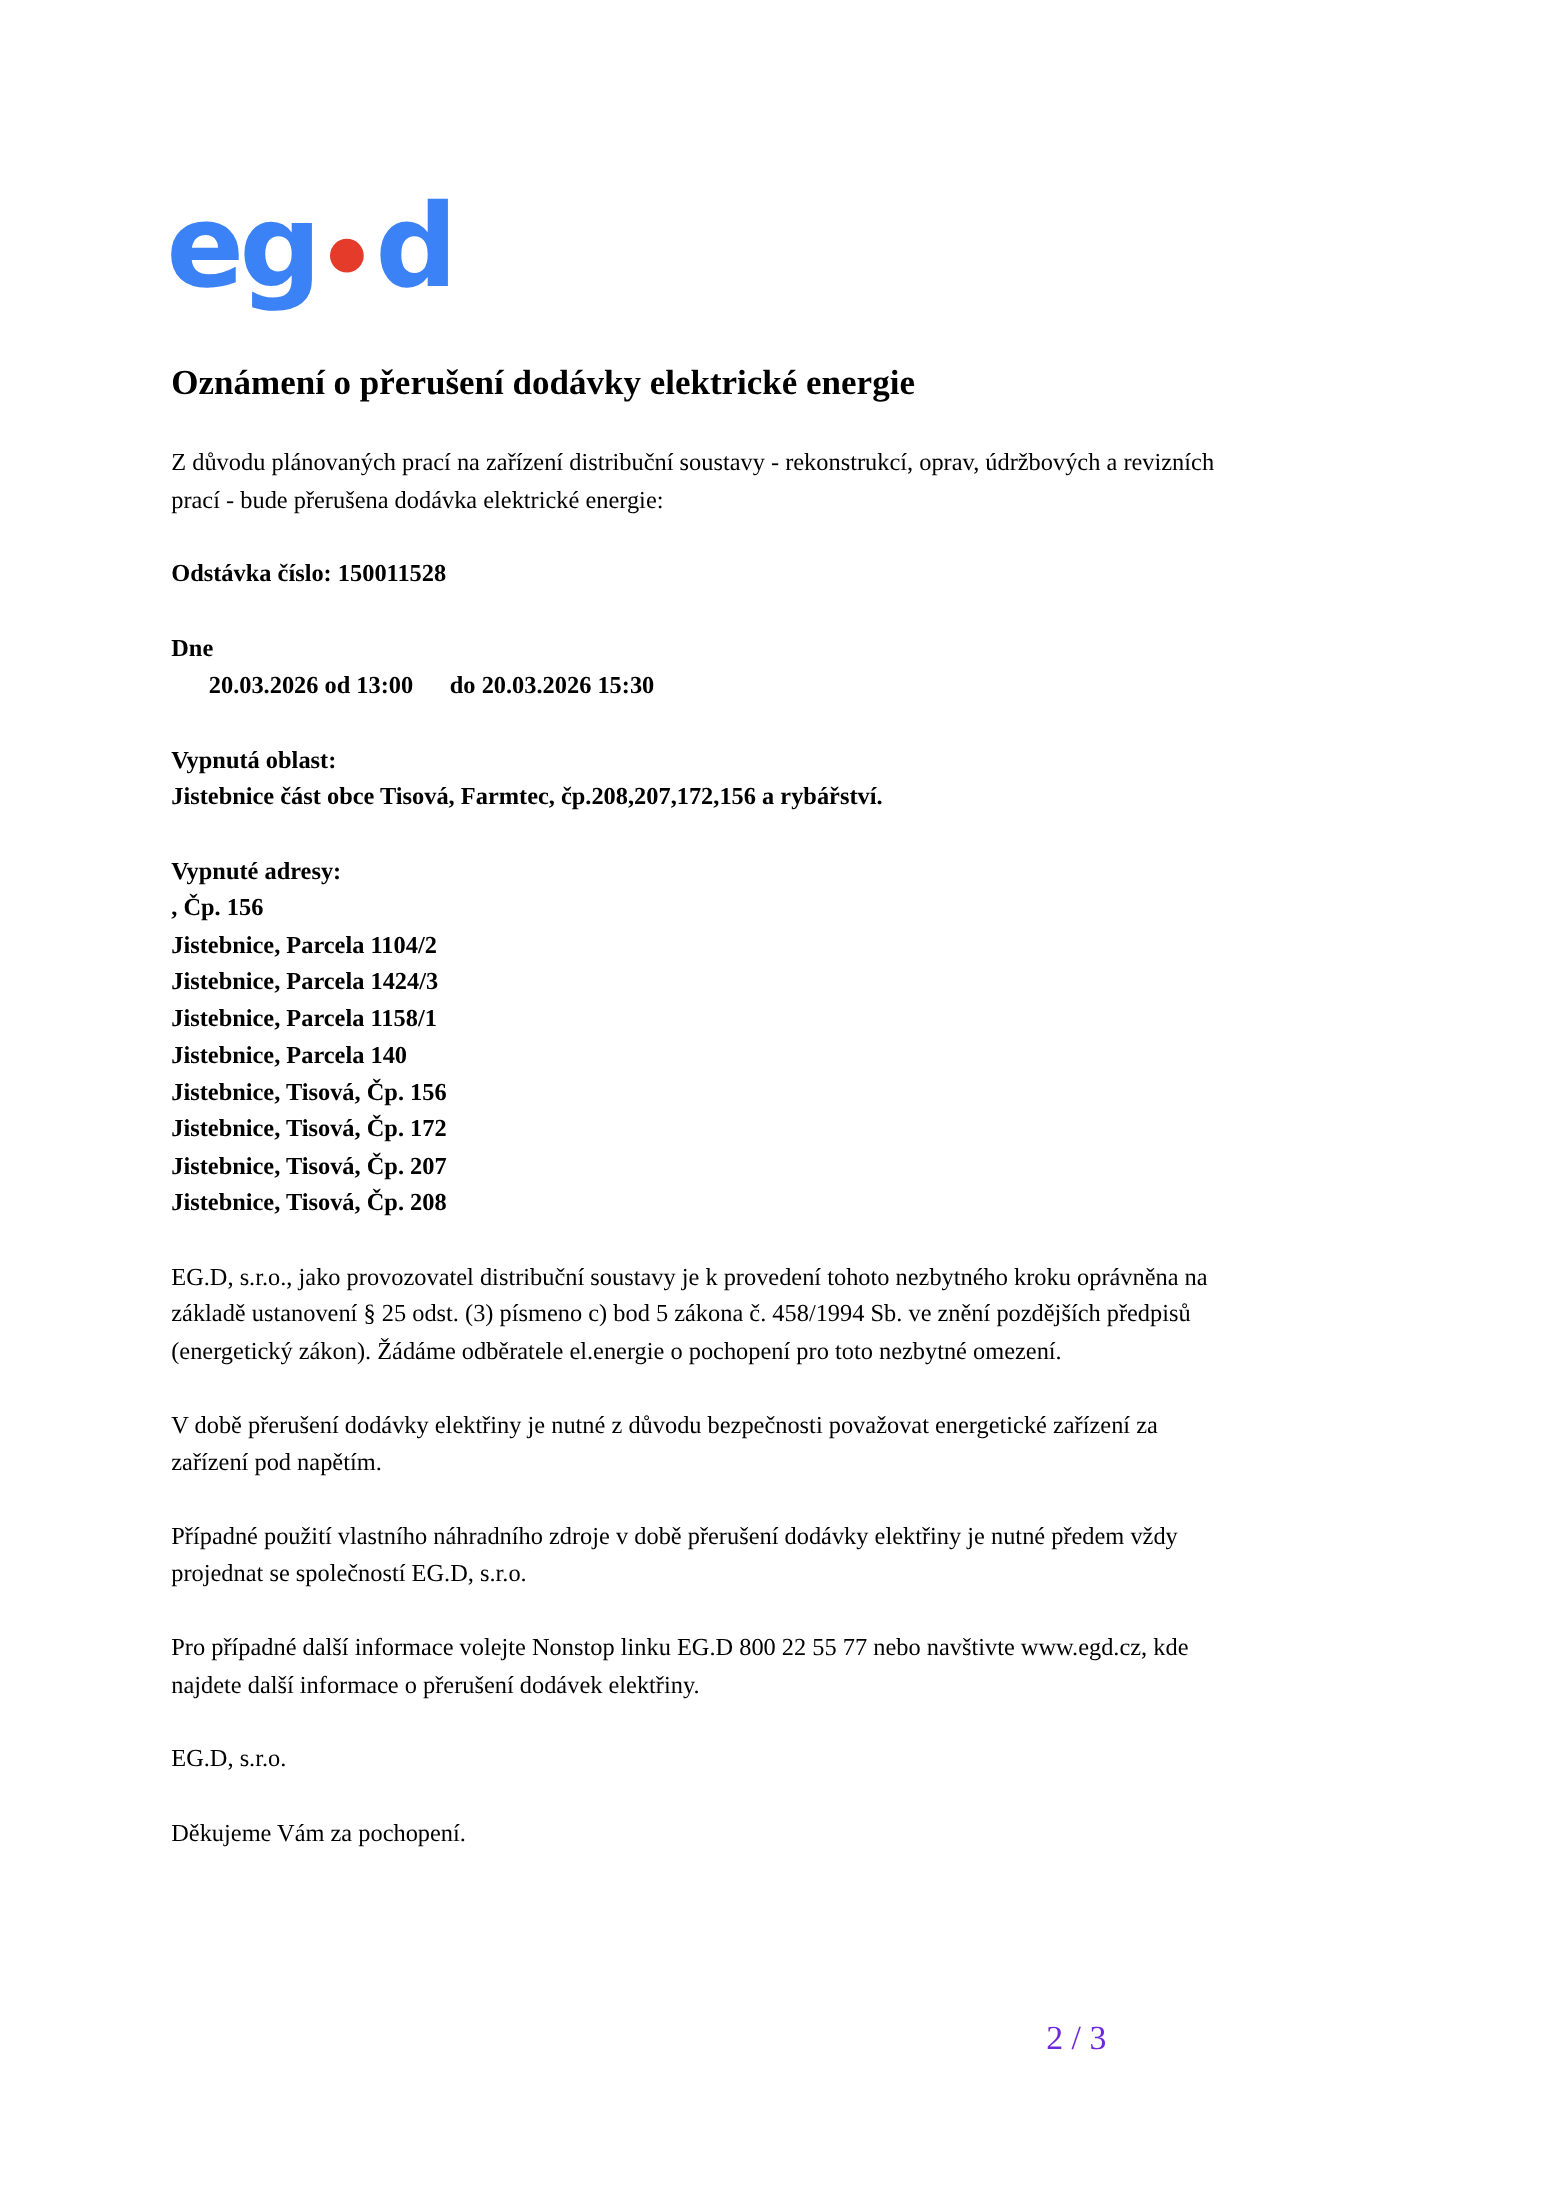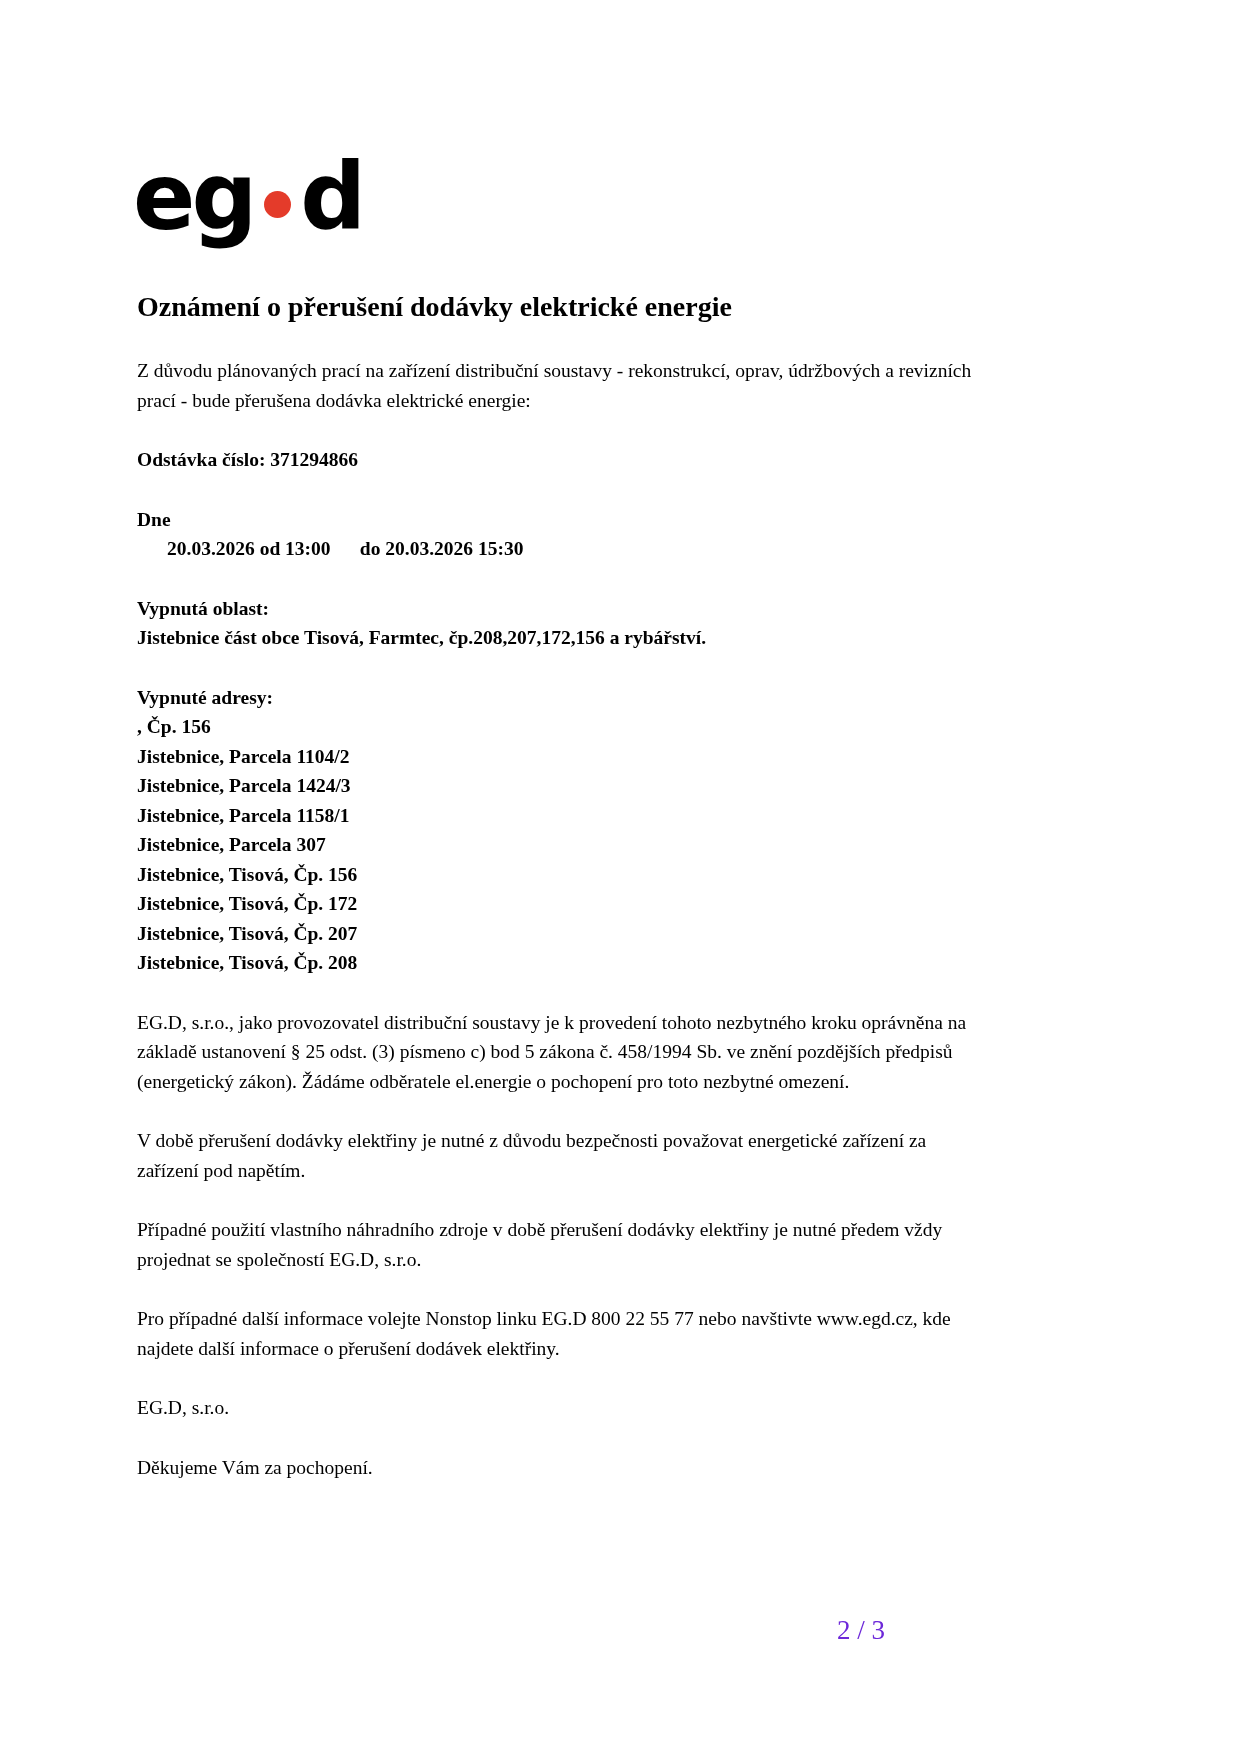--- a/index.html
+++ b/index.html
@@ -9,21 +9,21 @@
     font-size:19.5px;line-height:29.5px;color:#000000;
     position:relative;overflow:hidden;
   }
   .page{position:relative;width:1240px;height:1754px;background:#ffffff;}
 
   
   .logo{
     position:absolute;left:133px;top:148px;
     font-family:"DejaVu Sans", sans-serif;
     font-weight:bold;font-size:92px;line-height:100px;
-    letter-spacing:-4px;color:#000000;
+    letter-spacing:-4px;color:#3b82f6;
     user-select:none;white-space:nowrap;
   }
   .logo .dot{
     display:inline-block;width:27px;height:27px;border-radius:50%;
     background:#e43b2a;vertical-align:11px;margin:0 9px 0 11px;
   }
 
   
   .content{
     position:absolute;left:137px;top:0;width:845px;
@@ -50,39 +50,39 @@
   <div class="logo">
     <span>eg</span><span class="dot"></span><span>d</span>
   </div>
 
   <div class="content">
 
     <h1 class="title">Oznámení o přerušení dodávky elektrické energie</h1>
 
     <p class="block">Z důvodu plánovaných prací na zařízení distribuční soustavy - rekonstrukcí, oprav, údržbových a revizních prací - bude přerušena dodávka elektrické energie:</p>
 
-    <p class="block bold">Odstávka číslo: 371294866</p>
+    <p class="block bold">Odstávka číslo: 150011528</p>
 
     <div class="block bold">
       <div>Dne</div>
       <div class="pre">20.03.2026 od 13:00      do 20.03.2026 15:30</div>
     </div>
 
     <div class="block bold">
       <div>Vypnutá oblast:</div>
       <div>Jistebnice část obce Tisová, Farmtec, čp.208,207,172,156 a rybářství.</div>
     </div>
 
     <div class="block bold">
       <div>Vypnuté adresy:</div>
       <div>, Čp. 156</div>
       <div>Jistebnice, Parcela 1104/2</div>
       <div>Jistebnice, Parcela 1424/3</div>
       <div>Jistebnice, Parcela 1158/1</div>
-      <div>Jistebnice, Parcela 307</div>
+      <div>Jistebnice, Parcela 140</div>
       <div>Jistebnice, Tisová, Čp. 156</div>
       <div>Jistebnice, Tisová, Čp. 172</div>
       <div>Jistebnice, Tisová, Čp. 207</div>
       <div>Jistebnice, Tisová, Čp. 208</div>
     </div>
 
     <p class="block">EG.D, s.r.o., jako provozovatel distribuční soustavy je k provedení tohoto nezbytného kroku oprávněna na základě ustanovení § 25 odst. (3) písmeno c) bod 5 zákona č. 458/1994 Sb. ve znění pozdějších předpisů (energetický zákon). Žádáme odběratele el.energie o pochopení pro toto nezbytné omezení.</p>
 
     <div class="block">
       <div>V době přerušení dodávky elektřiny je nutné z důvodu bezpečnosti považovat energetické zařízení za zařízení pod napětím.</div>

